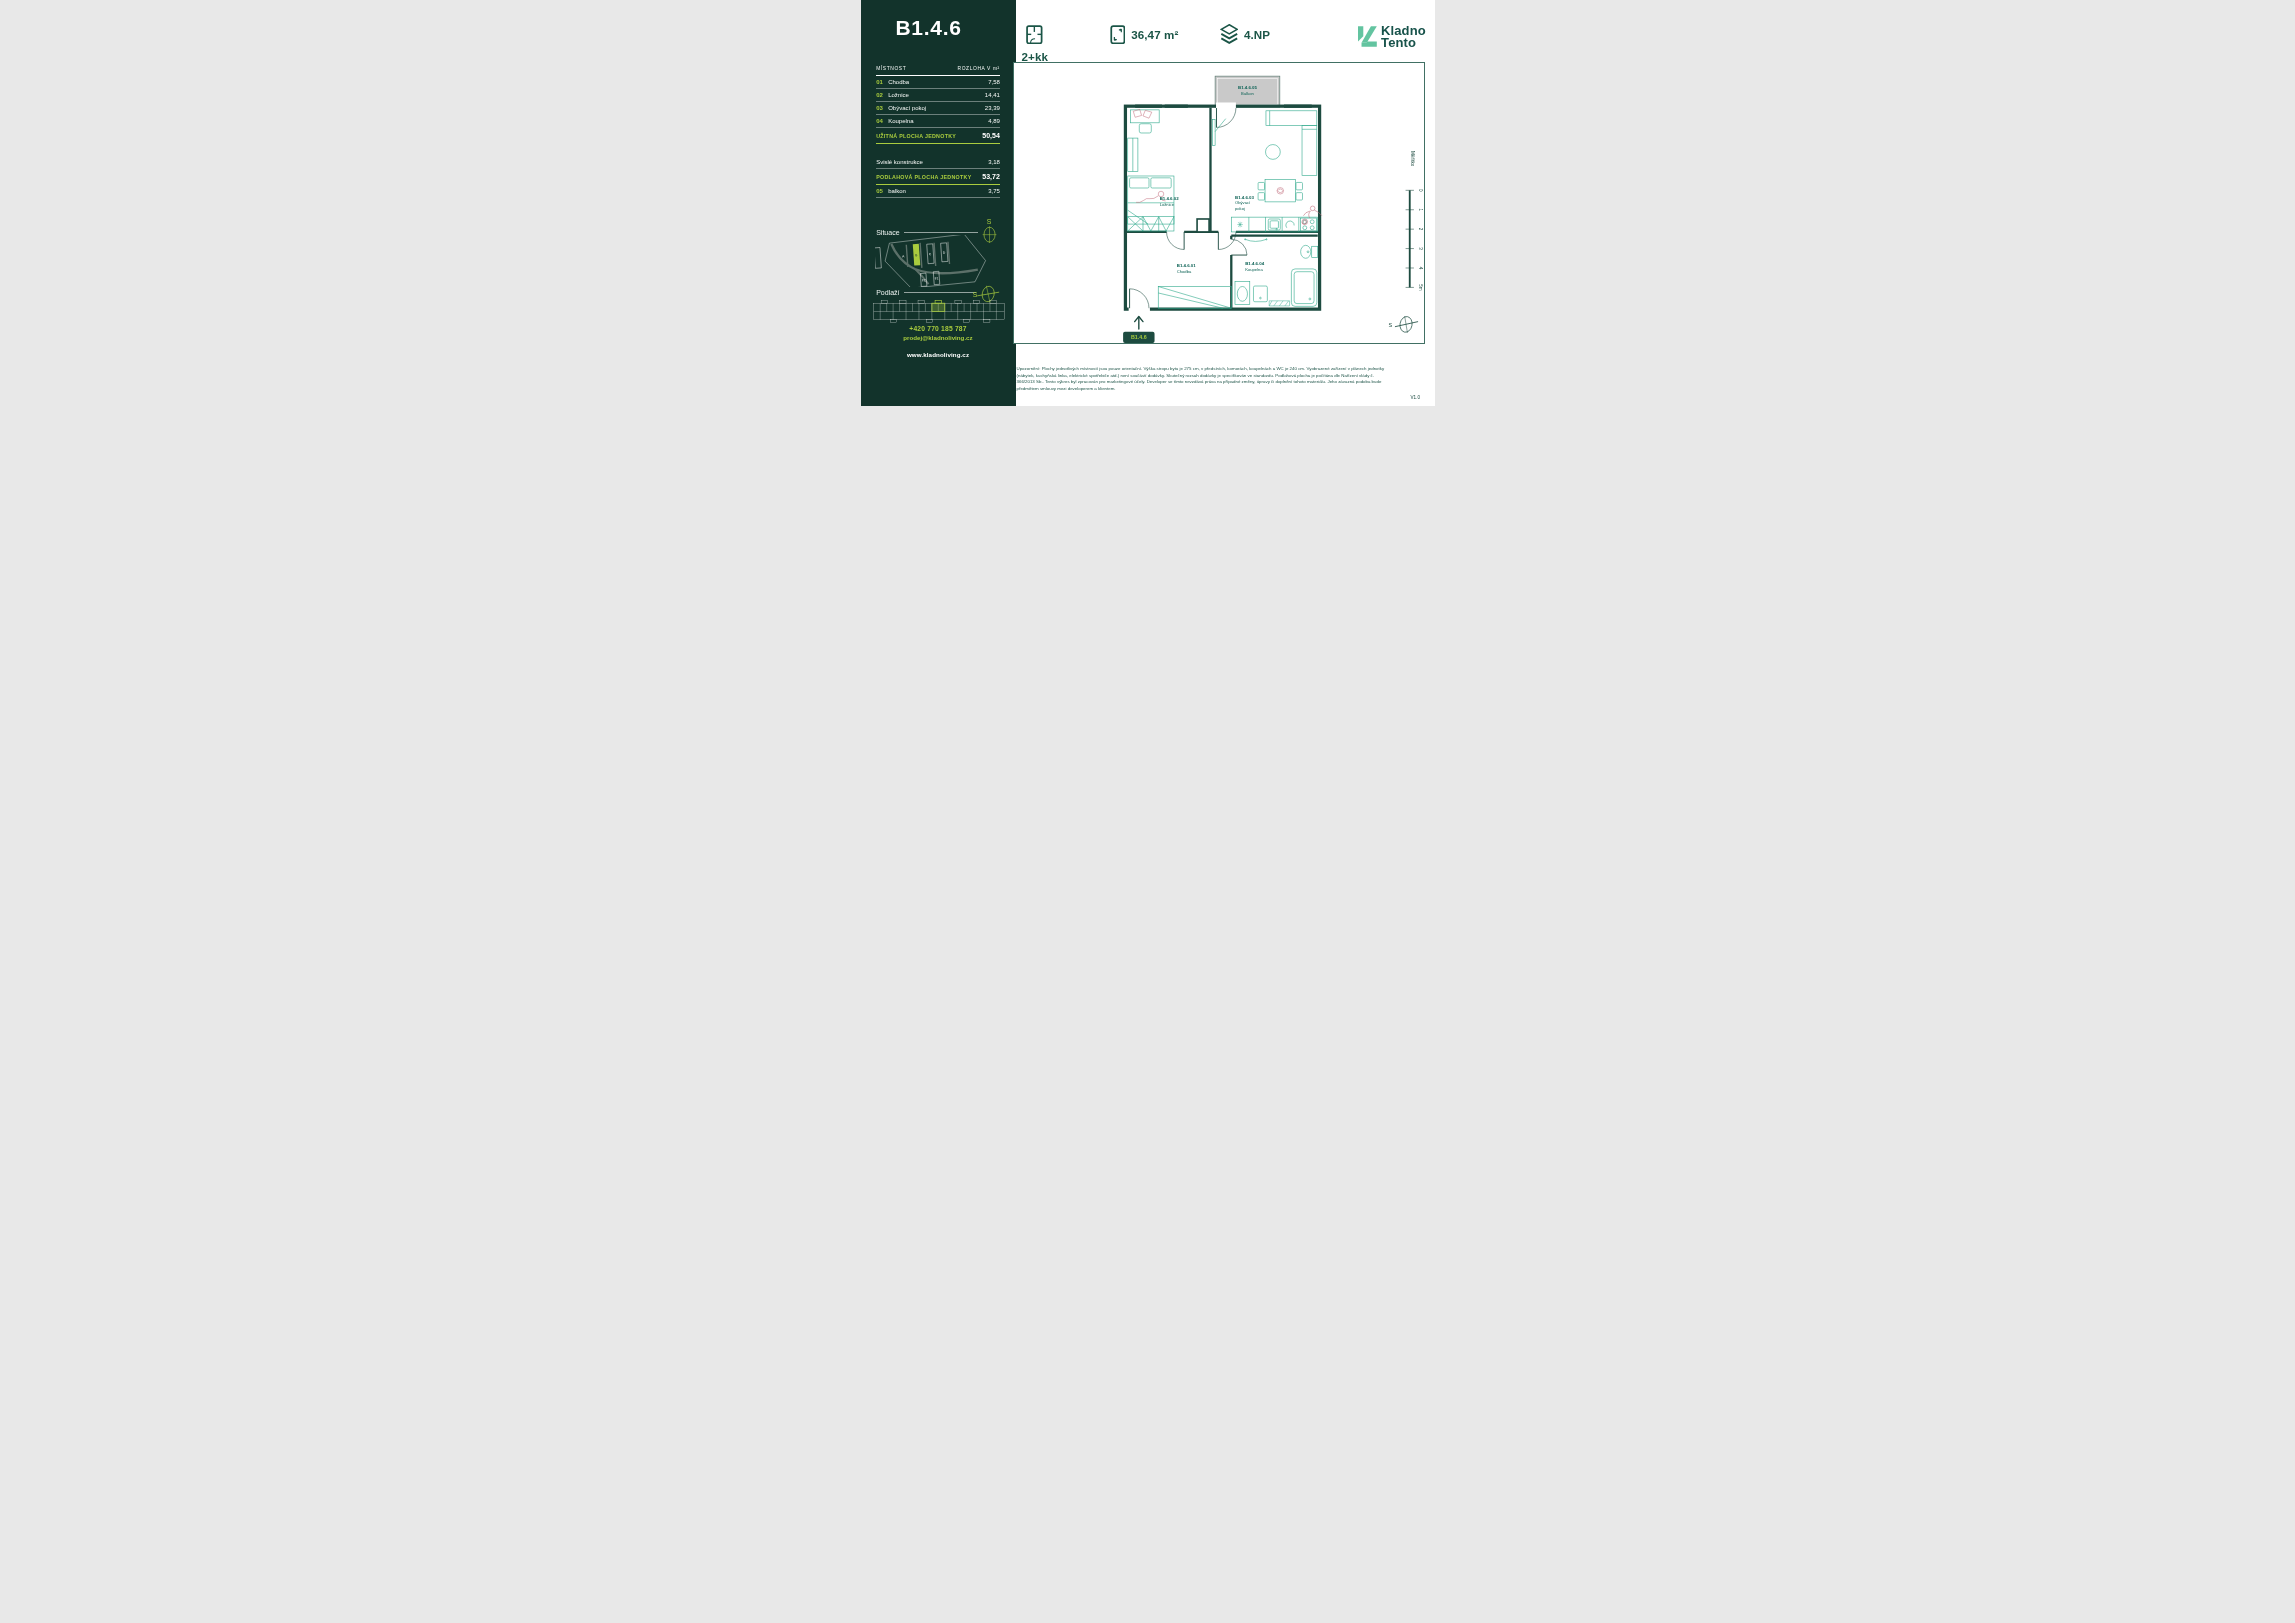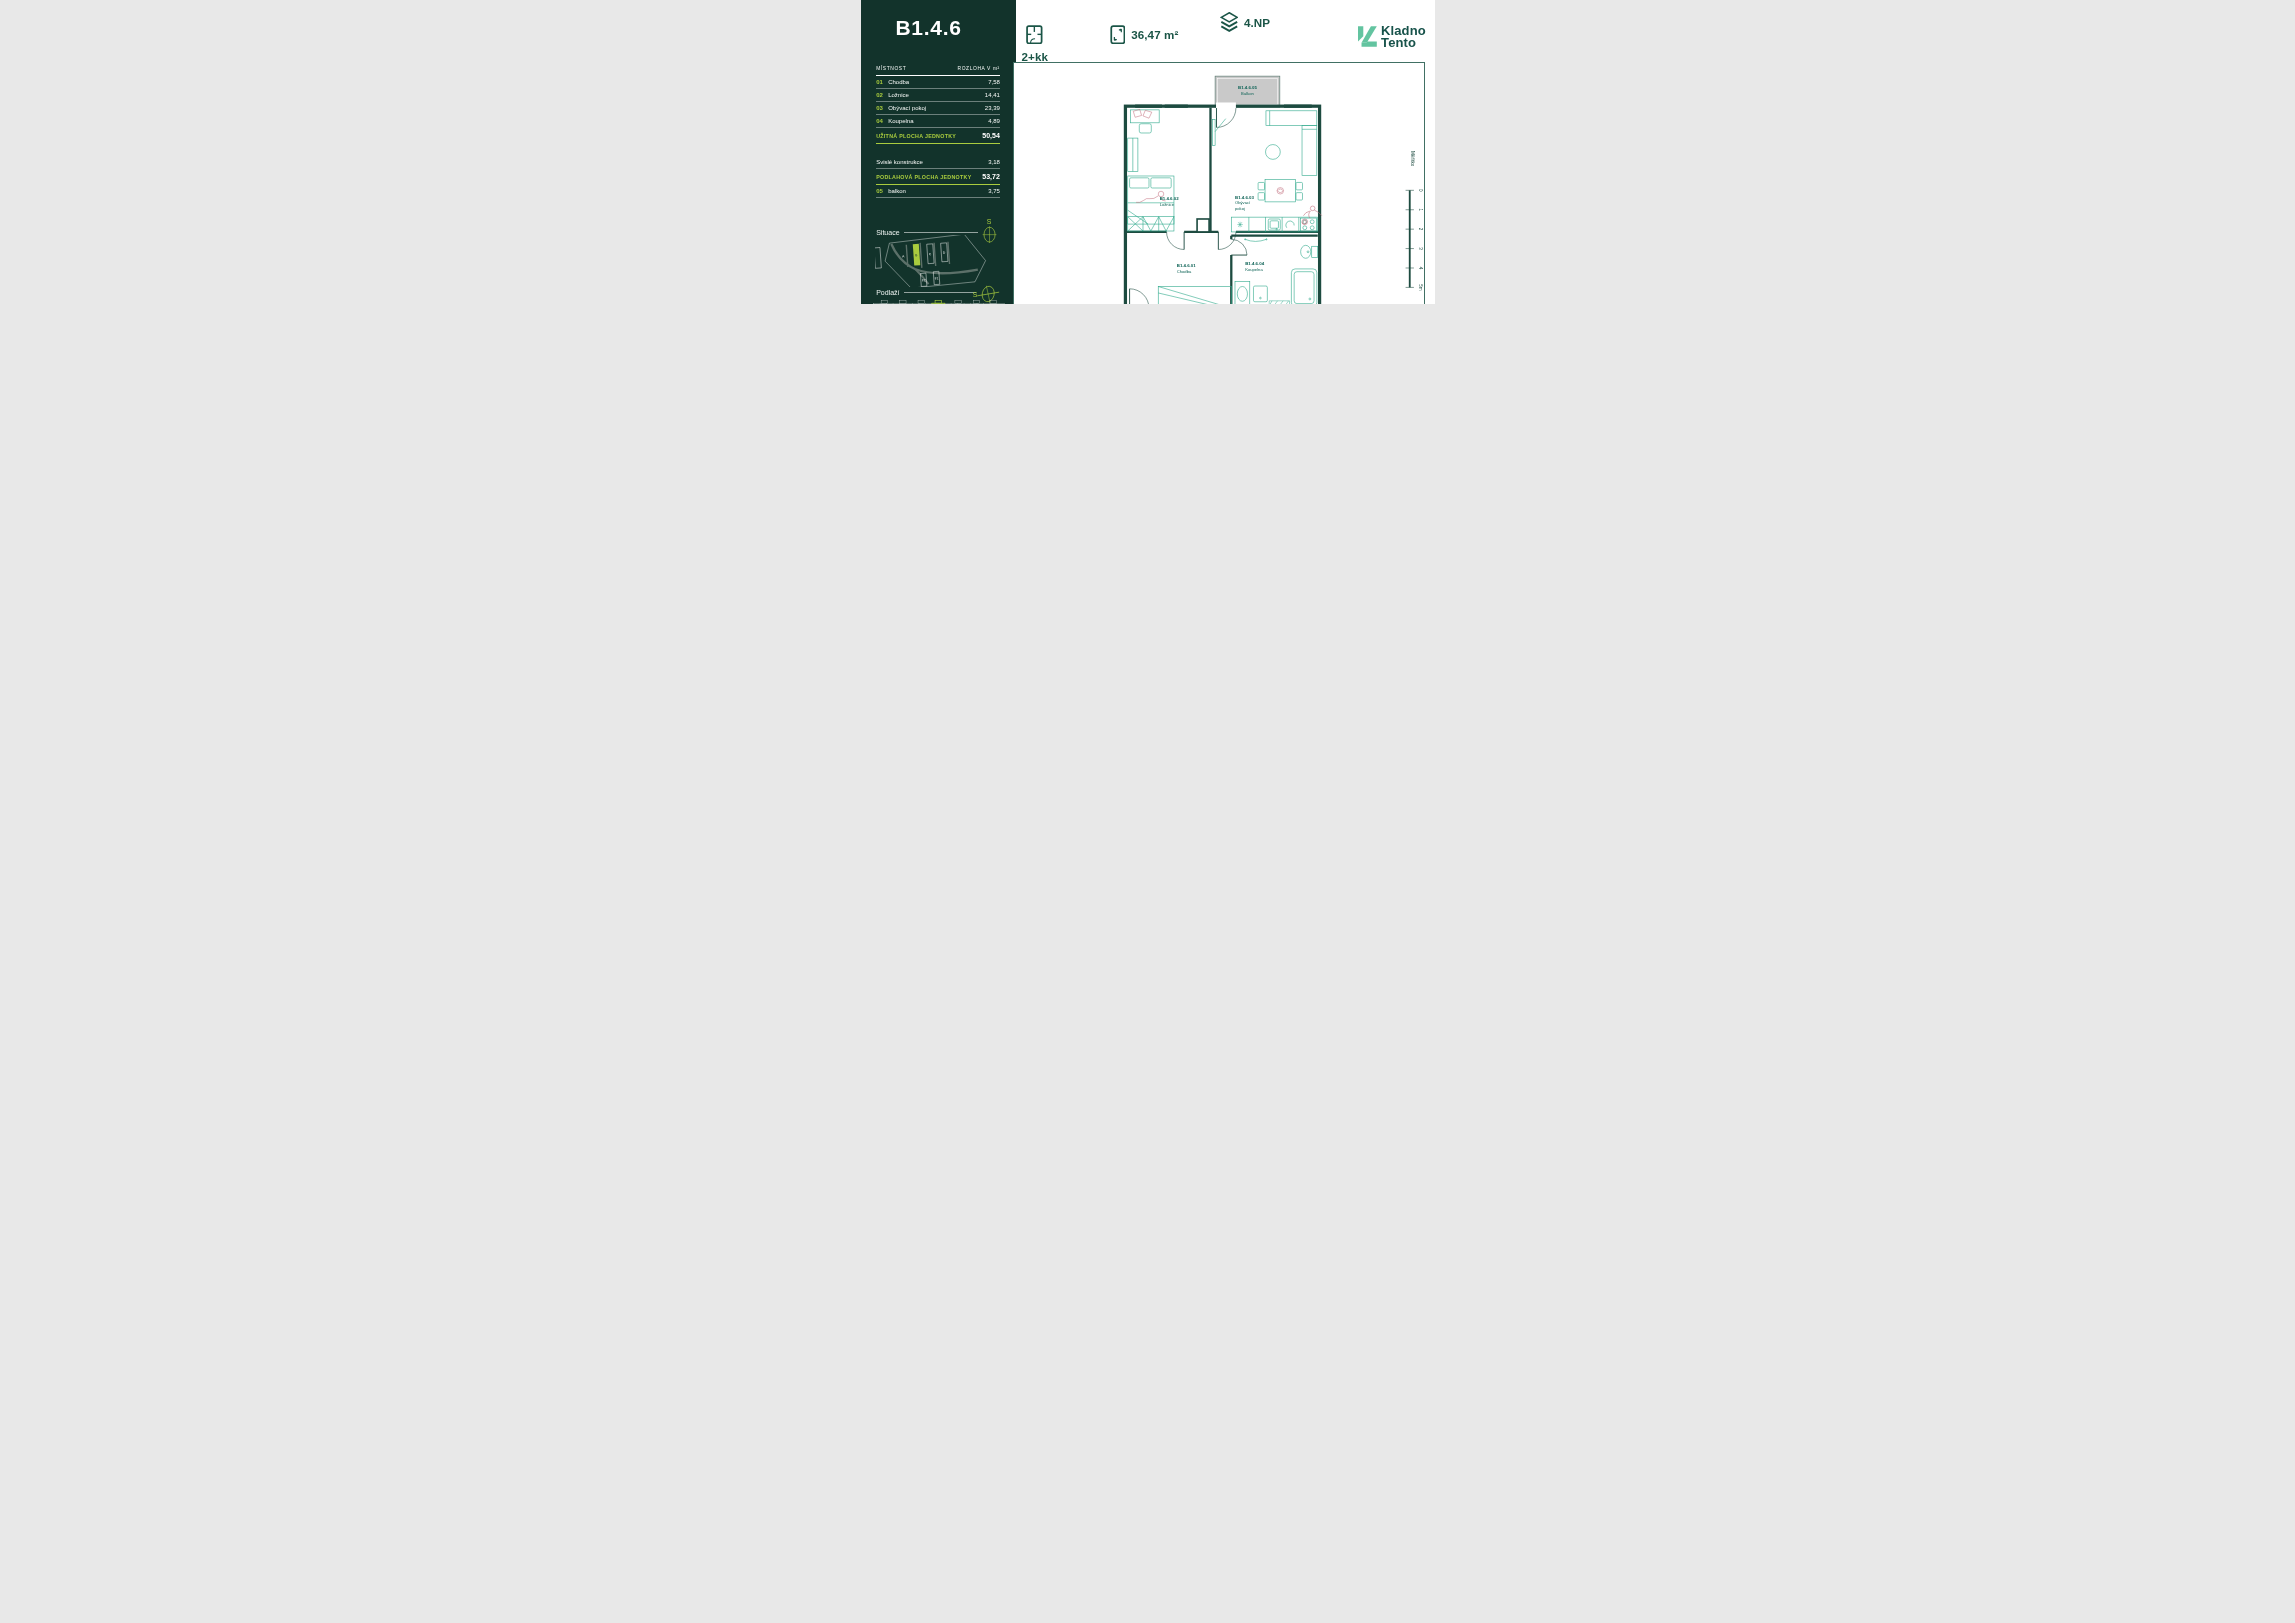--- a/index.html
+++ b/index.html
@@ -1,18 +1,18 @@
 <!DOCTYPE html>
 <html style="font-size:7.4px"><head>
 <meta charset="utf-8">
 <style>
   html,body{margin:0;padding:0;background:#e8e8e8;}
   *{box-sizing:border-box;}
   .page{
-    position:relative;width:574px;height:304px;background:#ffffff;
+    position:relative;width:574px;height:406px;background:#ffffff;
     font-family:"Liberation Sans", sans-serif;overflow:hidden;margin:0 auto;
   }
   
   .sidebar{
     position:absolute;left:0;top:0;width:155px;height:406px;
     background:#12332b;color:#fff;
   }
   .unit-title{
     position:absolute;top:15.7px;left:35px;
     font-size:21px;font-weight:600;letter-spacing:0.7px;color:#ffffff;
@@ -41,21 +41,21 @@
   .floorstrip{position:absolute;left:10.2px;top:299px;width:136px;height:25px;}
   
   .contacts{position:absolute;left:0;right:0;top:325px;text-align:center;}
   .contacts .phone{color:#a9cc3e;font-size:6.7px;font-weight:700;letter-spacing:0.2px;}
   .contacts .email{color:#a9cc3e;font-size:6.2px;font-weight:600;margin-top:2.3px;}
   .contacts .web{color:#ffffff;font-size:6.2px;font-weight:700;margin-top:10.2px;letter-spacing:0.1px;}
   .stat{position:absolute;display:flex;align-items:center;gap:6px;color:#1b5547;}
   .stat .v{font-size:11.6px;font-weight:600;letter-spacing:0.1px;}
   .stat1{left:161px;top:24.5px;flex-direction:column;}
   .stat2{left:249px;top:24.5px;}
-  .stat3{left:359px;top:12px;}
+  .stat3{left:359px;top:24px;}
   .logo{position:absolute;left:497px;top:25.4px;display:flex;gap:4.2px;align-items:flex-start;}
   .logo .txt{font-size:13px;line-height:11.6px;font-weight:700;color:#17524a;letter-spacing:0.1px;}
   
   .panel{
     position:absolute;left:152px;top:62px;width:412px;height:282px;
     background:#fff;border:0.5px solid #417064;
   }
   .panel svg{display:block;}
   
   .disclaimer{

